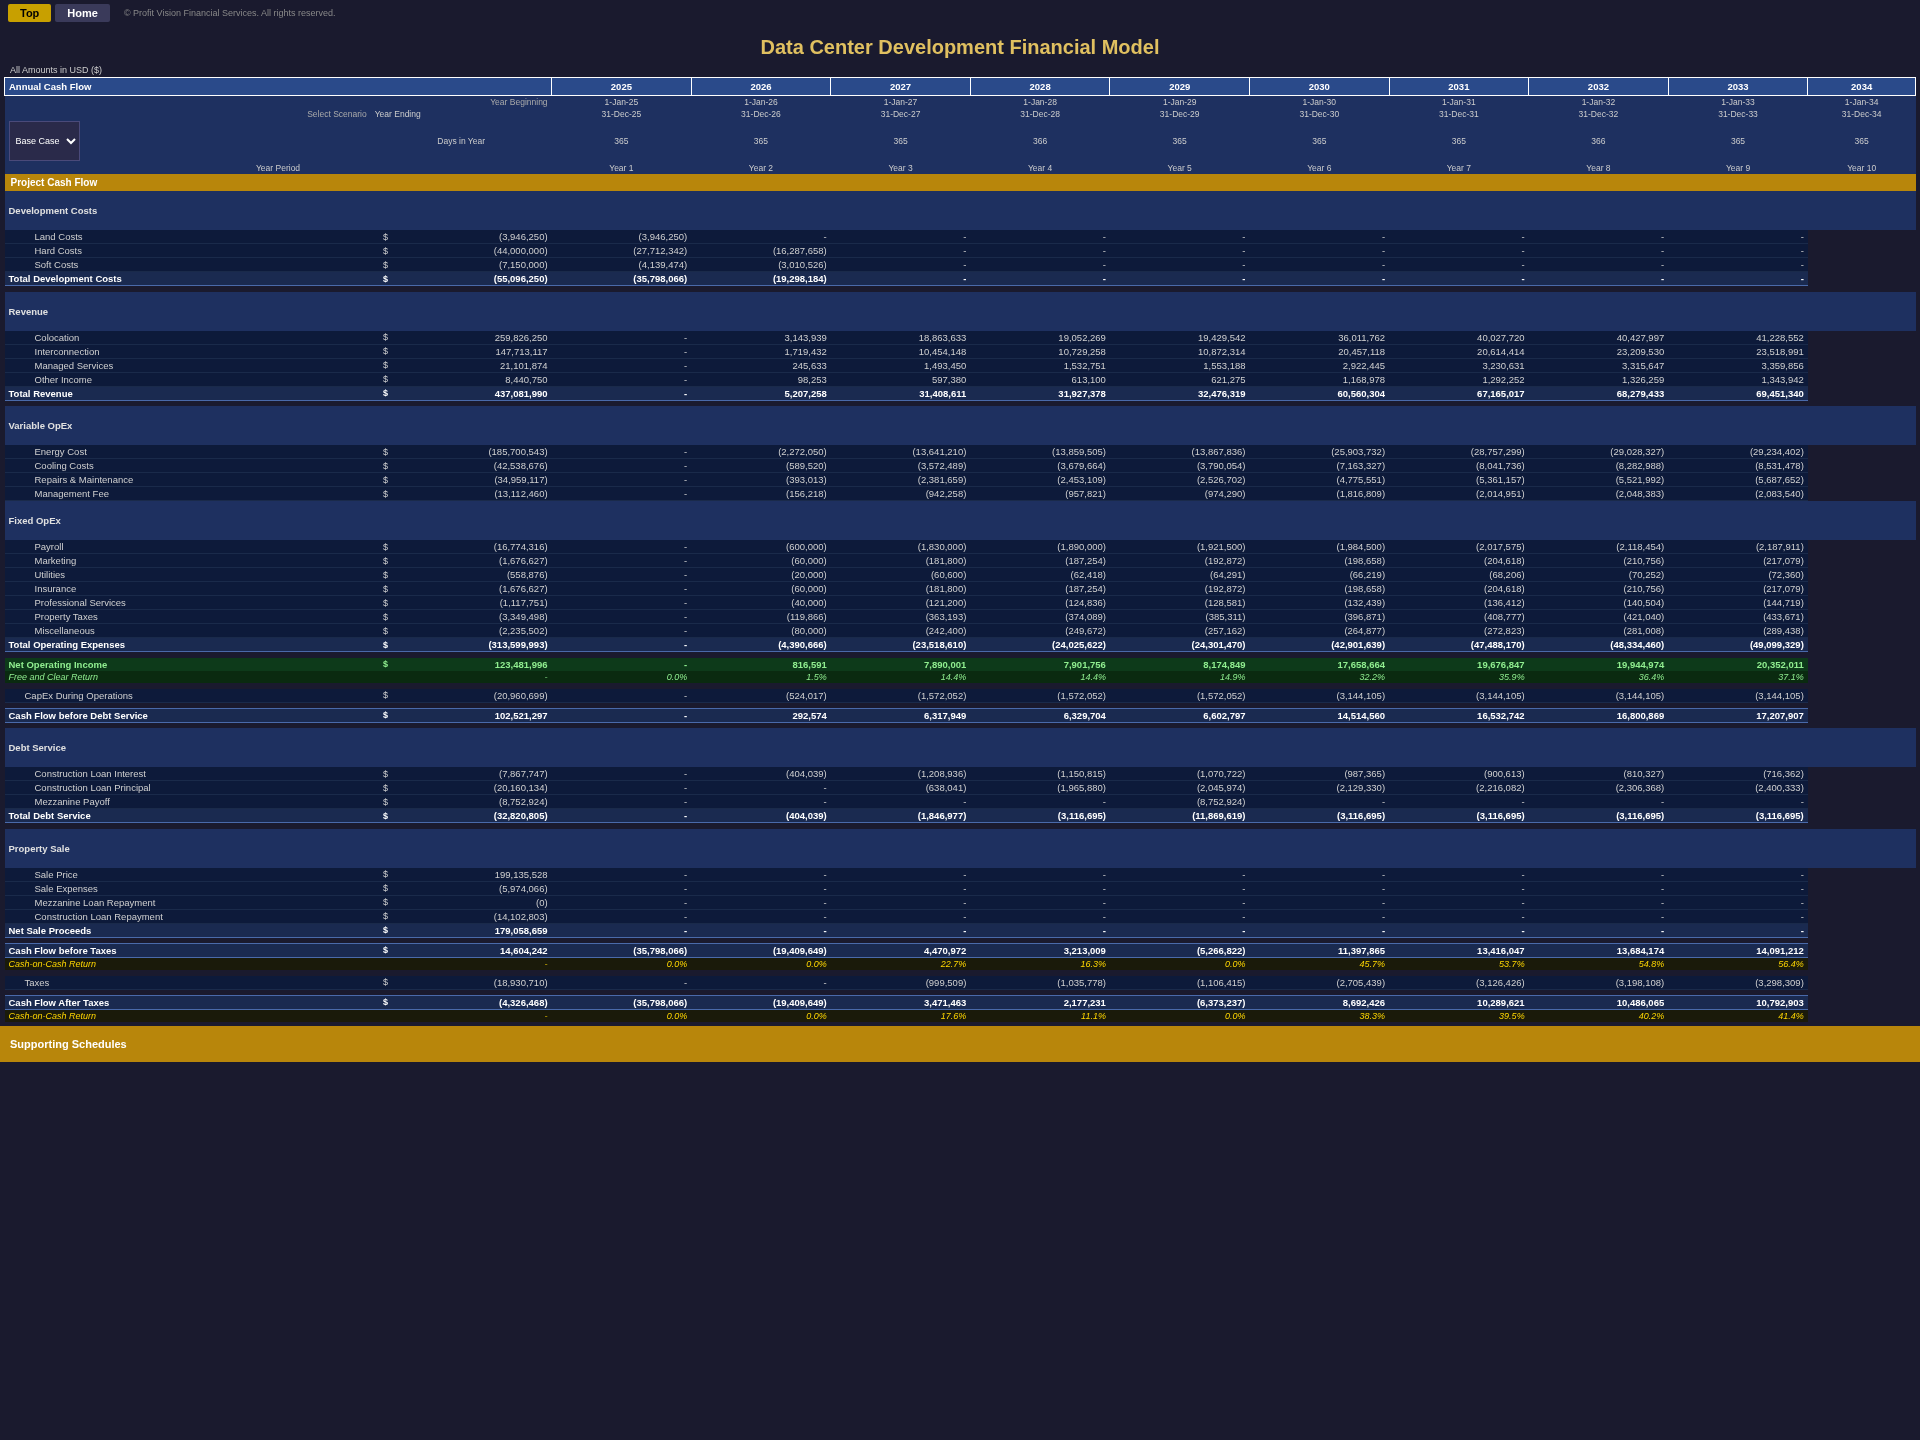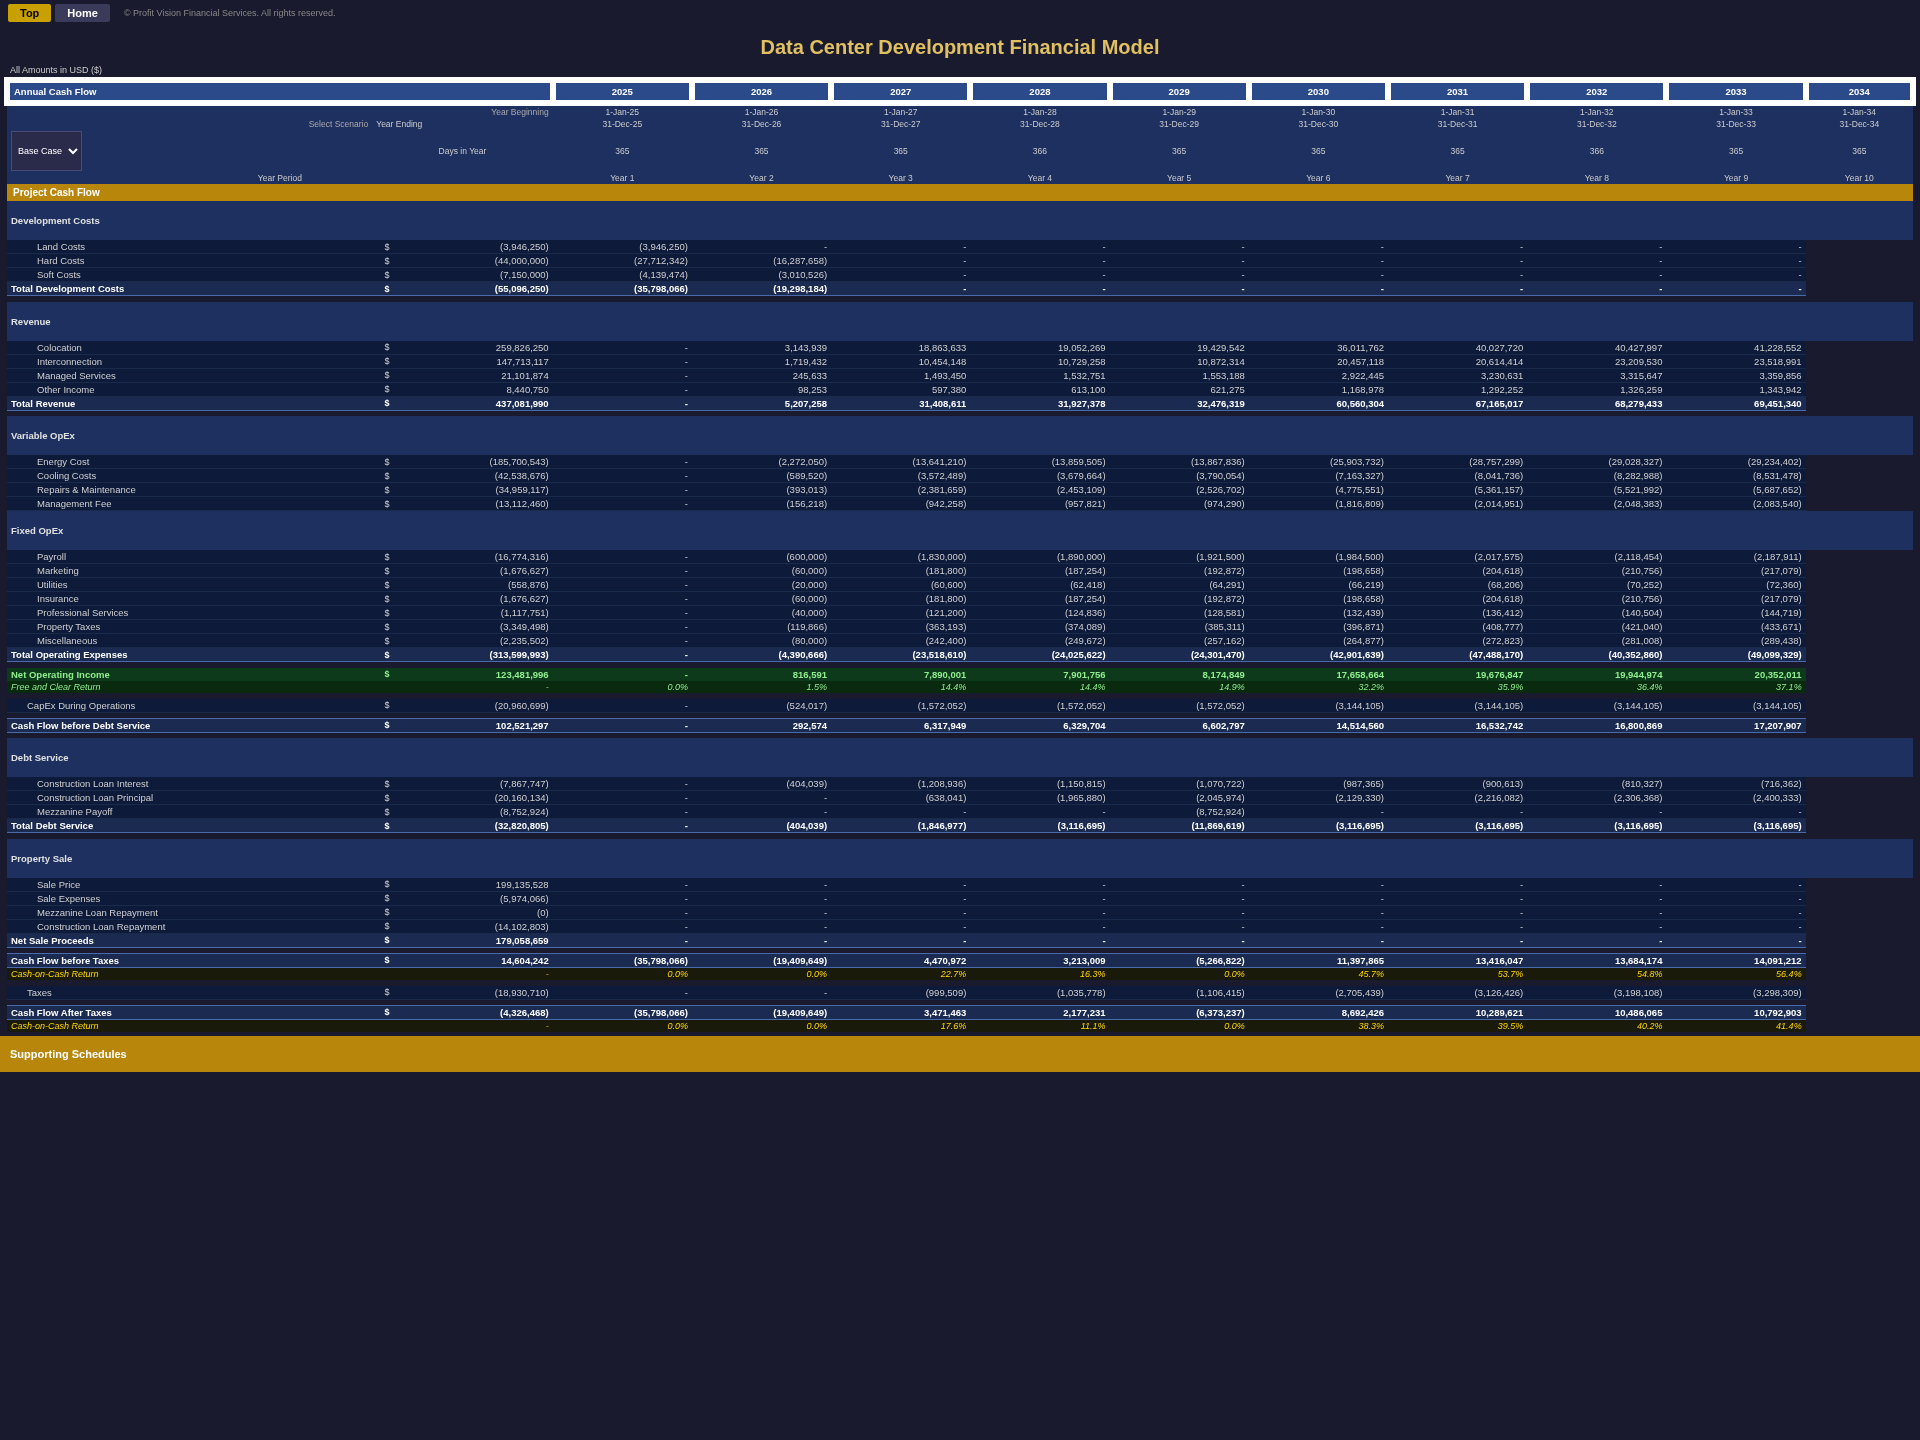--- a/index.html
+++ b/index.html
@@ -56,21 +56,21 @@
       white-space: nowrap;
     }
 
     
     .header-row th {
       background: #2a4a8a;
       color: #fff;
       text-align: center;
       font-weight: bold;
       padding: 3px 4px;
-      border: 6px solid #ffffff;
+      border: 1px solid #ffffff;
     }
     .header-row th.left-col { text-align: left; }
 
     
     .year-info-row td {
       background: #1e3060;
       color: #ccc;
       text-align: center;
       font-size: 8.5px;
       border: none;
@@ -591,21 +591,21 @@
       <td class="name-col">Total Operating Expenses</td>
       <td class="sym">$</td>
       <td class="num neg">(313,599,993)</td>
       <td class="num">-</td>
       <td class="num neg">(4,390,666)</td>
       <td class="num neg">(23,518,610)</td>
       <td class="num neg">(24,025,622)</td>
       <td class="num neg">(24,301,470)</td>
       <td class="num neg">(42,901,639)</td>
       <td class="num neg">(47,488,170)</td>
-      <td class="num neg">(40,352,860)</td>
+      <td class="num neg">(48,334,460)</td>
       <td class="num neg">(49,099,329)</td>
     </tr>
 
     <tr class="spacer-row">
           <td colspan="13"></td>
         </tr>
 
     <tr class="noi-row">
       <td class="name-col">Net Operating Income</td>
       <td class="sym">$</td>

